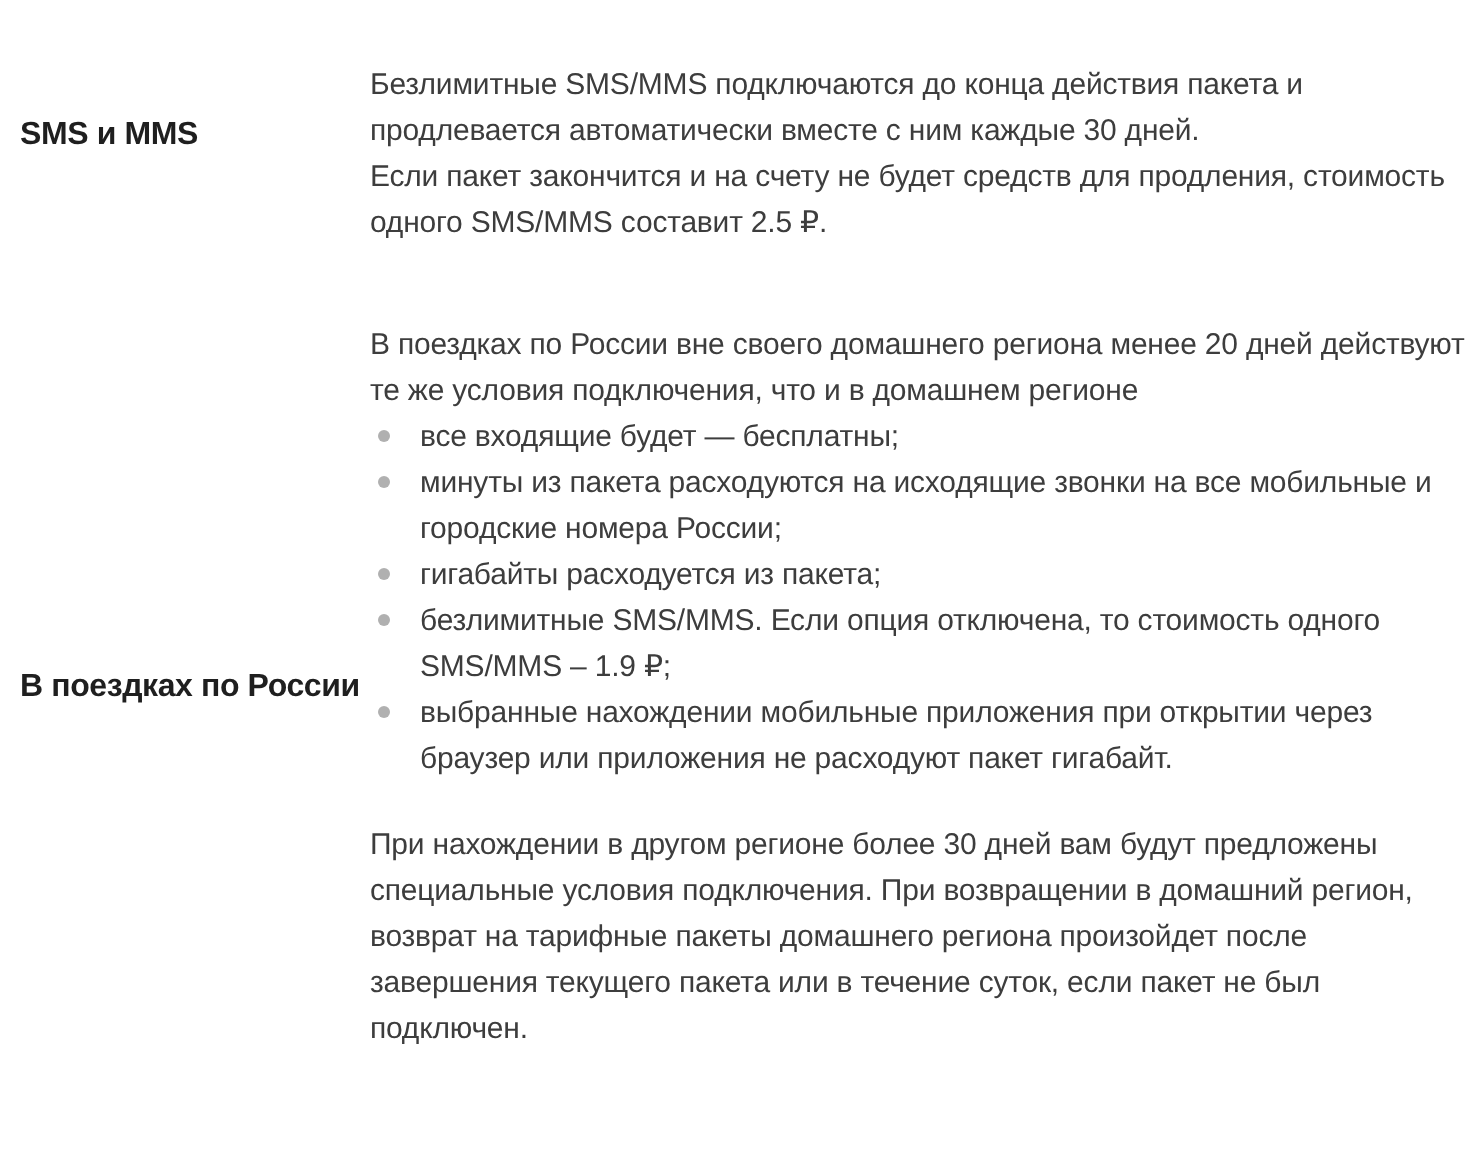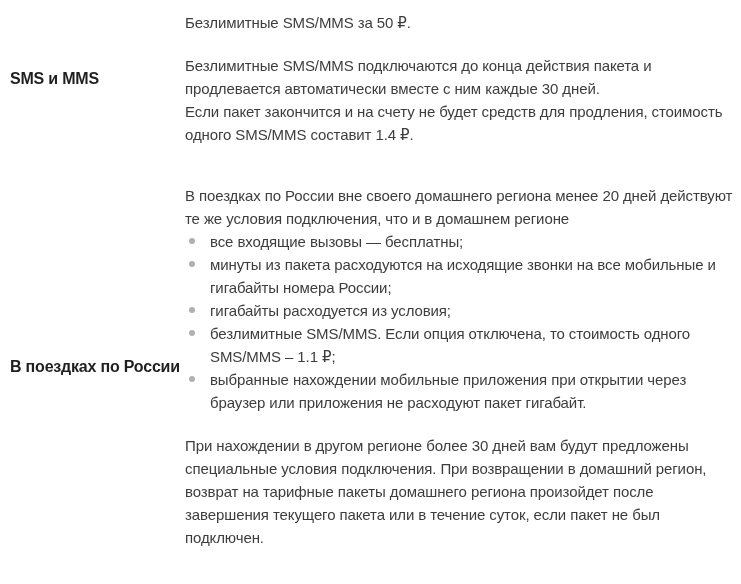--- a/index.html
+++ b/index.html
@@ -65,39 +65,38 @@
 </style>
 </head>
 <body>
 
 <main class="doc">
   <div id="sections-root">
       <div class="row">
         <div class="label">SMS и MMS</div>
         <div class="content">
           <div class="paragraph block">
-            <div class="line">Безлимитные SMS/MMS за 50 ₽.</div>
           </div>
           <div class="paragraph block">
             <div class="line">Безлимитные SMS/MMS подключаются до конца действия пакета и продлевается автоматически вместе с ним каждые 30 дней.</div>
-            <div class="line">Если пакет закончится и на счету не будет средств для продления, стоимость одного SMS/MMS составит 1.4 ₽.</div>
+            <div class="line">Если пакет закончится и на счету не будет средств для продления, стоимость одного SMS/MMS составит 2.5 ₽.</div>
           </div>
         </div>
       </div>
       <div class="row">
         <div class="label">В поездках по России</div>
         <div class="content">
           <div class="paragraph block">
             <div class="line">В поездках по России вне своего домашнего региона менее 20 дней действуют те же условия подключения, что и в домашнем регионе</div>
           </div>
           <ul class="bullet-list block block--list">
-            <li class="bullet-item"><span class="dot"></span><span class="item-text">все входящие вызовы — бесплатны;</span></li>
-            <li class="bullet-item"><span class="dot"></span><span class="item-text">минуты из пакета расходуются на исходящие звонки на все мобильные и гигабайты номера России;</span></li>
-            <li class="bullet-item"><span class="dot"></span><span class="item-text">гигабайты расходуется из условия;</span></li>
-            <li class="bullet-item"><span class="dot"></span><span class="item-text">безлимитные SMS/MMS. Если опция отключена, то стоимость одного SMS/MMS – 1.1 ₽;</span></li>
+            <li class="bullet-item"><span class="dot"></span><span class="item-text">все входящие будет — бесплатны;</span></li>
+            <li class="bullet-item"><span class="dot"></span><span class="item-text">минуты из пакета расходуются на исходящие звонки на все мобильные и городские номера России;</span></li>
+            <li class="bullet-item"><span class="dot"></span><span class="item-text">гигабайты расходуется из пакета;</span></li>
+            <li class="bullet-item"><span class="dot"></span><span class="item-text">безлимитные SMS/MMS. Если опция отключена, то стоимость одного SMS/MMS – 1.9 ₽;</span></li>
             <li class="bullet-item"><span class="dot"></span><span class="item-text">выбранные нахождении мобильные приложения при открытии через браузер или приложения не расходуют пакет гигабайт.</span></li>
           </ul>
           <div class="paragraph block">
             <div class="line">При нахождении в другом регионе более 30 дней вам будут предложены специальные условия подключения. При возвращении в домашний регион, возврат на тарифные пакеты домашнего региона произойдет после завершения текущего пакета или в течение суток, если пакет не был подключен.</div>
           </div>
         </div>
       </div>
     </div>
 </main>
 

